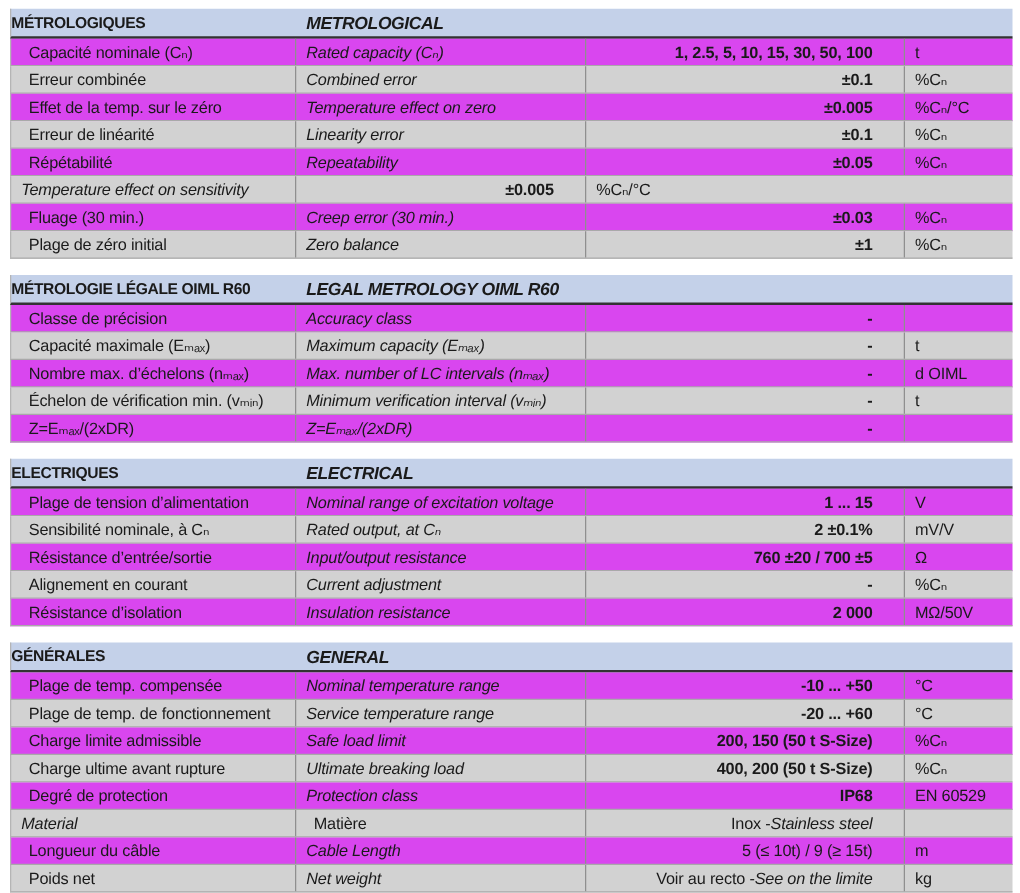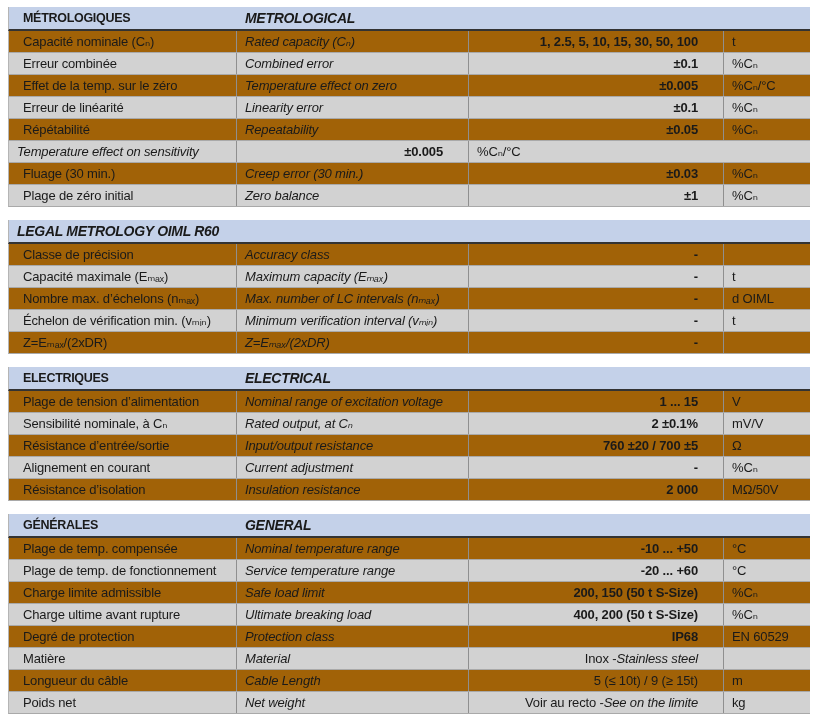--- a/index.html
+++ b/index.html
@@ -27,38 +27,37 @@
     height: 24px;
     box-sizing: border-box;
     background: #c4d1e9;
     border-bottom: 2px solid #333333;
     border-left: 1px solid #b5b5b5;
   }
   .section-header .t-fr {
     font-weight: bold;
     font-size: 12.5px;
     letter-spacing: -0.3px;
-    padding-left: 14px;
     white-space: nowrap;
   }
   .section-header .t-en {
     font-weight: bold;
     font-style: italic;
     font-size: 14px;
     letter-spacing: -0.3px;
     padding-left: 8px;
     white-space: nowrap;
   }
 
   .row {
     display: grid;
     grid-template-columns: 228px 232px 255px 87px;
     height: 22px;
     box-sizing: border-box;
-    background: #a16207;
+    background: #d946ef;
     border-left: 1px solid #b5b5b5;
     border-bottom: 1px solid #a9a9a9;
     font-size: 13px;
     letter-spacing: -0.15px;
   }
   .row.alt { background: #d2d2d2; }
 
   .cell {
     display: flex;
     align-items: center;
@@ -189,20 +188,21 @@
         <div class="cell c-val">
           <span class="val-b">±1</span>
         </div>
         <div class="cell c-unit">
           <span>%Cₙ</span>
         </div>
       </div>
     </section>
     <section class="spec-section">
       <div class="section-header">
+        <span class="t-fr">MÉTROLOGIE LÉGALE OIML R60</span>
         <span class="t-en">LEGAL METROLOGY OIML R60</span>
       </div>
       <div class="row">
         <div class="cell c-fr">
           <span>Classe de précision</span>
         </div>
         <div class="cell c-en">
           <span>Accuracy class</span>
         </div>
         <div class="cell c-val">
@@ -414,25 +414,25 @@
           <span>Protection class</span>
         </div>
         <div class="cell c-val">
           <span class="val-b">IP68</span>
         </div>
         <div class="cell c-unit">
           <span>EN 60529</span>
         </div>
       </div>
       <div class="row alt">
+        <div class="cell c-en">
+          <span>Material</span>
+        </div>
         <div class="cell c-fr">
           <span>Matière</span>
-        </div>
-        <div class="cell c-en">
-          <span>Material</span>
         </div>
         <div class="cell c-val">
           <span class="val-r">Inox - </span>
           <span class="val-i">Stainless steel</span>
         </div>
         <div class="cell c-unit">
           <span></span>
         </div>
       </div>
       <div class="row">

